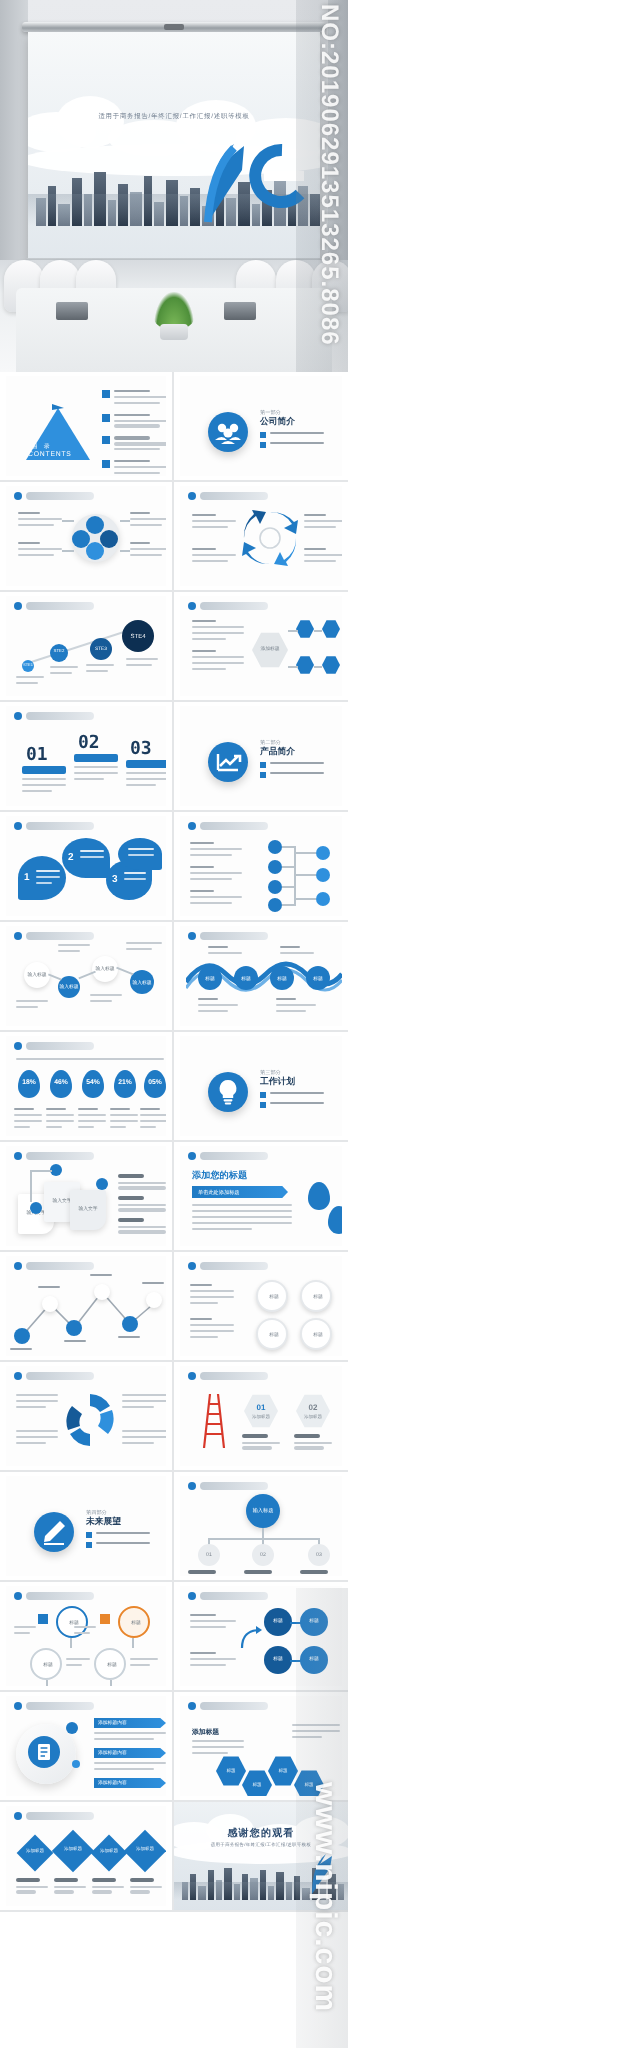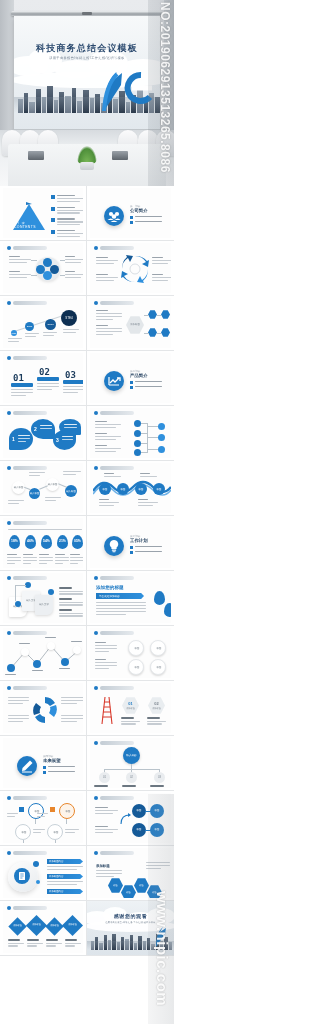--- a/index.html
+++ b/index.html
@@ -131,21 +131,20 @@
   <div class="screen-bar"></div>
   <div class="screen">
     <div class="clouds">
       <div class="cl" style="left:-6px;top:12px;width:40px;height:20px"></div>
       <div class="cl" style="left:14px;top:4px;width:34px;height:26px"></div>
       <div class="cl" style="left:40px;top:16px;width:46px;height:18px"></div>
       <div class="cl" style="left:74px;top:6px;width:40px;height:26px"></div>
       <div class="cl" style="left:104px;top:15px;width:50px;height:20px"></div>
       <div class="cl" style="left:-4px;top:28px;width:160px;height:16px"></div>
     </div>
-    <div class="ct">科技商务总结会议模板</div>
     <div class="cs">适用于商务报告/年终汇报/工作汇报/述职等模板</div>
 
     <div class="sky-line">
       <div class="bld lt" style="left:4px;width:5px;height:14px"></div>
       <div class="bld" style="left:10px;width:4px;height:20px"></div>
       <div class="bld lt" style="left:15px;width:6px;height:11px"></div>
       <div class="bld" style="left:22px;width:5px;height:24px"></div>
       <div class="bld lt" style="left:28px;width:4px;height:16px"></div>
       <div class="bld" style="left:33px;width:6px;height:27px"></div>
       <div class="bld lt" style="left:40px;width:4px;height:13px"></div>

